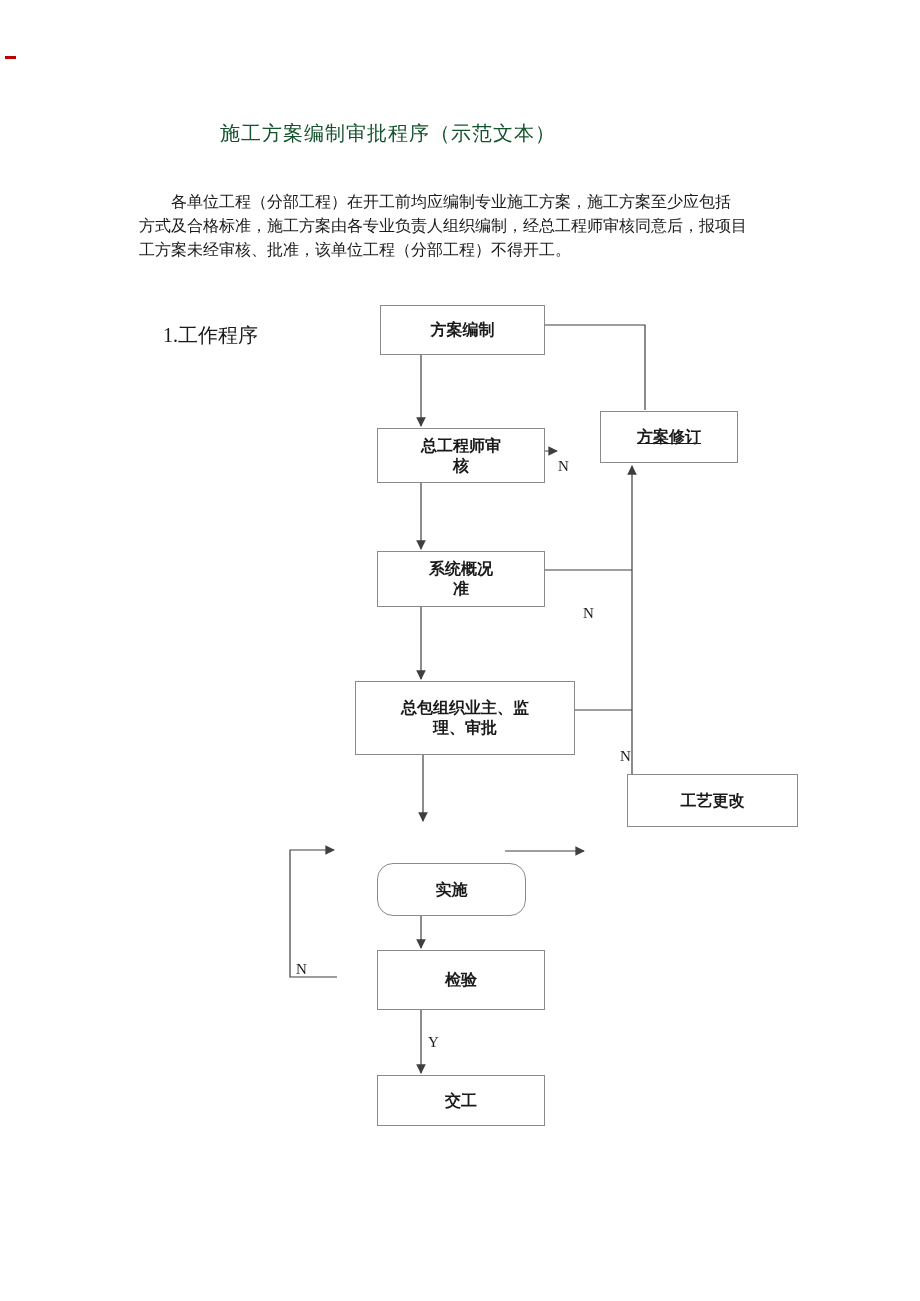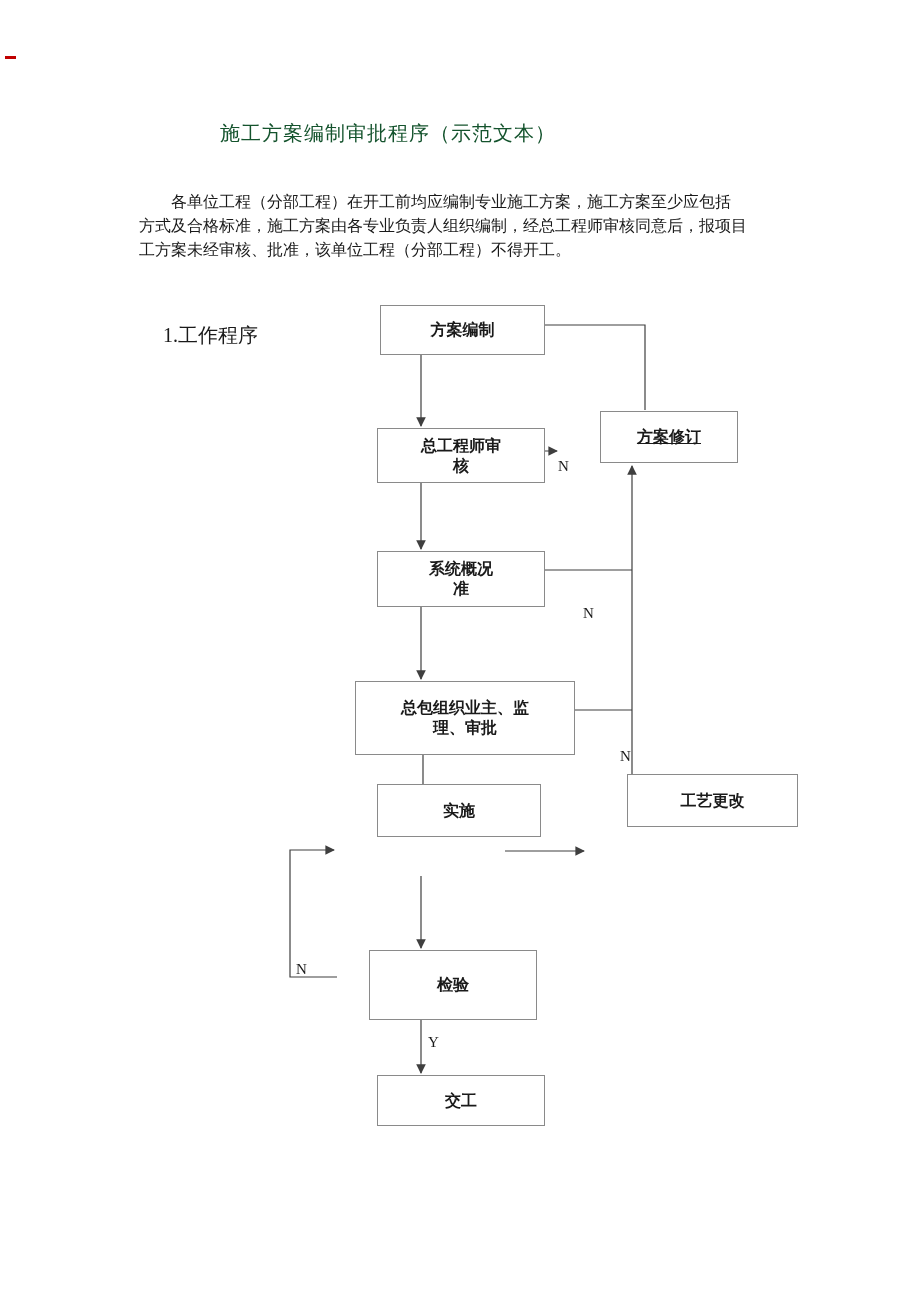--- a/index.html
+++ b/index.html
@@ -56,23 +56,23 @@
     line-height: 20px;
     white-space: pre-line;
     box-sizing: border-box;
     margin-left: 40px;
   }
   #box-plan-compile   { left: 340px; top: 305px; width: 165px; height: 50px; }
   #box-plan-revise    { left: 560px; top: 411px; width: 138px; height: 52px; text-decoration: underline; }
   #box-chief-review   { left: 337px; top: 428px; width: 168px; height: 55px; }
   #box-pm-approve     { left: 337px; top: 551px; width: 168px; height: 56px; }
   #box-gc-approve     { left: 315px; top: 681px; width: 220px; height: 74px; }
-  #box-implement      { left: 337px; top: 784px; width: 164px; height: 53px; }
+  #box-implement      { left: 337px; top: 863px; width: 149px; height: 53px; border-radius: 16px; }
   #box-process-change { left: 587px; top: 774px; width: 171px; height: 53px; }
-  #box-inspect        { left: 329px; top: 950px; width: 168px; height: 70px; }
+  #box-inspect        { left: 337px; top: 950px; width: 168px; height: 60px; }
   #box-handover       { left: 337px; top: 1075px; width: 168px; height: 51px; }
   .edge-label {
     position: absolute;
     font-size: 15px;
     font-family: "Liberation Serif", "DejaVu Serif", serif;
     color: #1a1a1a;
   }
   #lbl-n-review  { left: 558px; top: 458px; }
   #lbl-n-pm      { left: 583px; top: 605px; }
   #lbl-n-gc      { left: 620px; top: 748px; }

